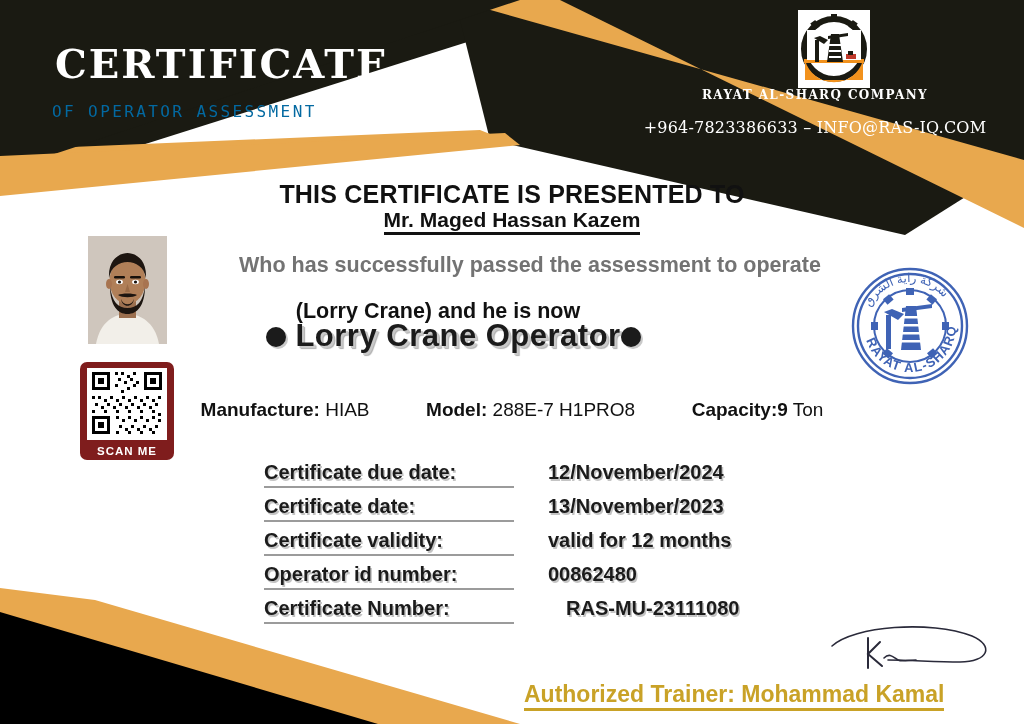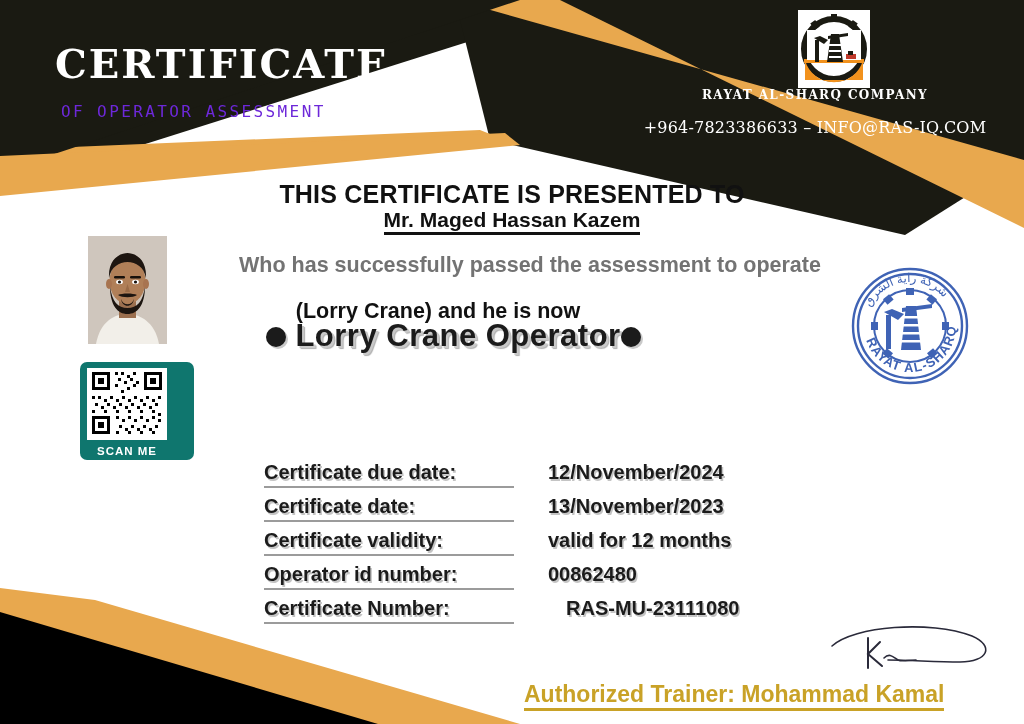--- a/index.html
+++ b/index.html
@@ -20,25 +20,25 @@
   .cert-title{
     position:absolute;left:55px;top:40px;
     font-family:"DejaVu Serif",serif;
     font-weight:bold;
     font-size:40px;
     letter-spacing:2px;
     color:#ffffff;
     white-space:nowrap;
   }
   .cert-sub{
-    position:absolute;left:61px;top:102px;
+    position:absolute;left:52px;top:102px;
     font-family:"DejaVu Sans Mono","Liberation Mono",monospace;
     font-size:16px;
     letter-spacing:2.4px;
-    color:#6d28d9;
+    color:#0369a1;
     white-space:nowrap;
   }
 
   .company-name{
     position:absolute;left:620px;top:88px;width:390px;
     text-align:center;
     font-family:"DejaVu Serif",serif;
     font-weight:bold;
     font-size:12px;
     letter-spacing:1.4px;
@@ -137,22 +137,22 @@
   
   .photo{
     position:absolute;left:88px;top:236px;
     width:79px;height:108px;
     overflow:hidden;background:#d8cfc6;
   }
 
   
   .qr-box{
     position:absolute;left:80px;top:362px;
-    width:114px;height:98px;
-    background:#0f766e;border-radius:7px;
+    width:94px;height:98px;
+    background:#7f1d1d;border-radius:7px;
     padding:0;box-sizing:border-box;
   }
   .qr-inner{
     position:absolute;left:7px;top:6px;
     width:80px;height:72px;background:#fff;
   }
   .qr-label{
     position:absolute;left:0;bottom:3px;width:94px;
     text-align:center;color:#fff;
     font-size:11.5px;font-weight:bold;letter-spacing:1px;
@@ -240,20 +240,30 @@
   <div class="recipient">
     <span>Mr. Maged Hassan Kazem</span>
   </div>
   <div class="passed-line1">Who has successfully passed the assessment to operate</div>
   <div class="passed-line2">(Lorry Crane) and he is now</div>
 
   <div class="role-wrap">
     <span class="role"><span class="dot"></span>&nbsp;<span>Lorry Crane Operator</span><span class="dot"></span></span>
   </div>
 
+  <div class="specs">
+    <b>Manufacture:</b>
+    <span>HIAB</span>
+    <span class="gap"></span>
+    <b>Model:</b>
+    <span>288E-7 H1PRO8</span>
+    <span class="gap"></span>
+    <b>Capacity:9</b>
+    <span>Ton</span>
+  </div>
 
   <div class="rows">
     <div class="row">
       <span class="lbl">Certificate due date:</span><span class="val indent">12/November/2024</span>
     </div>
     <div class="row">
       <span class="lbl">Certificate date:</span><span class="val indent">13/November/2023</span>
     </div>
     <div class="row">
       <span class="lbl">Certificate validity:</span><span class="val indent">valid for 12 months</span>

